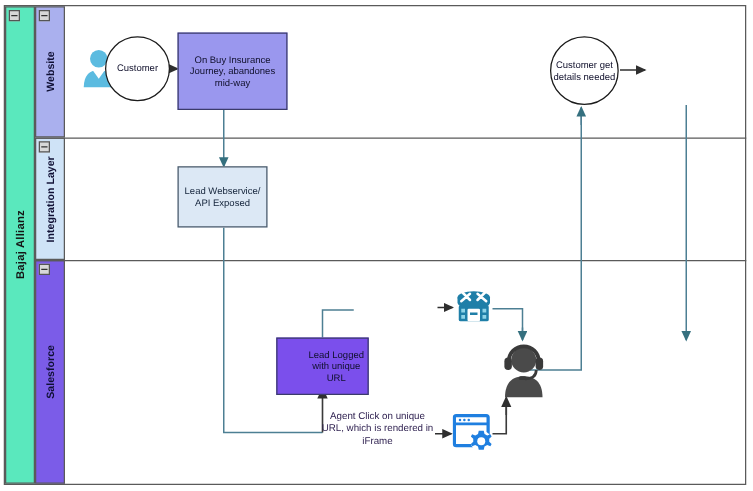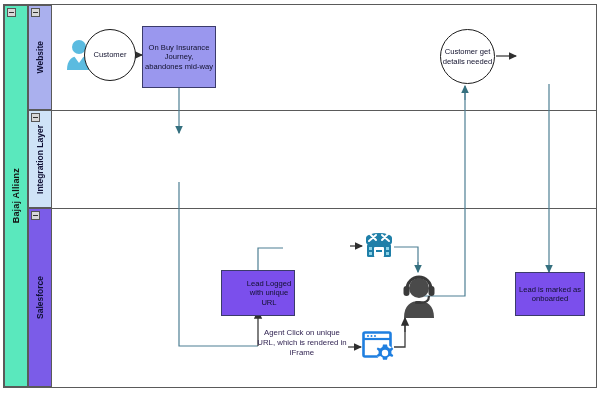--- a/index.html
+++ b/index.html
@@ -147,24 +147,27 @@
       <circle cx="13" cy="9" r="7" fill="#5bbbe0"></circle>
       <path d="M1,32 C1,22 6,18 13,18 C20,18 25,22 25,32 Z" fill="#5bbbe0"></path>
       <path d="M8,18 L13,25 L18,18 Z" fill="#ffffff"></path>
     </svg>
   </div>
 
   <div class="node evt-circle" style="left:84px;top:29px;width:52px;height:52px;">
     <span>Customer</span>
   </div>
 
-  <div class="node task violet-light" style="left:142px;top:26px;width:74px;height:62px;">
+  <div class="node task violet-light" style="left:142px;top:26px;width:88px;height:62px;">
     <span>On Buy Insurance Journey, abandones mid-way</span>
   </div>
 
+  <div class="node task blue-pale" style="left:142px;top:133px;width:72px;height:49px;">
+    <span>Lead Webservice/ API Exposed</span>
+  </div>
 
   <div class="node task violet-strong" style="left:221px;top:270px;width:74px;height:46px;padding-left:24px;">
     <span>Lead Logged with unique URL</span>
   </div>
 
 
   <div class="node" style="left:363px;top:229px;width:32px;height:32px;">
     <svg viewBox="0 0 32 32" width="32" height="32">
       <ellipse cx="16" cy="9" rx="13" ry="5" fill="#1f7fa8"></ellipse>
       <path d="M3,9 L3,13 A13,5 0 0 0 29,13 L29,9 Z" fill="#1f7fa8"></path>
@@ -204,17 +207,14 @@
       <path d="M23,14.5 l2,0 l.6,2.6 l2.2,1.3 l2.5,-1 l1,1.7 l-1.9,1.8 l0,2.5 l1.9,1.8 l-1,1.7 l-2.5,-1 l-2.2,1.3 l-.6,2.6 l-2,0 l-2,0 l-.6,-2.6 l-2.2,-1.3 l-2.5,1 l-1,-1.7 l1.9,-1.8 l0,-2.5 l-1.9,-1.8 l1,-1.7 l2.5,1 l2.2,-1.3 l.6,-2.6 z" fill="#1f7fe0"></path>
       <circle cx="23" cy="23" r="3.2" fill="#ffffff"></circle>
     </svg>
   </div>
 
   <div class="node evt-circle" style="left:440px;top:29px;width:55px;height:55px;">
     <span>Customer get details needed</span>
   </div>
 
 
-  <div class="node task violet-strong" style="left:515px;top:272px;width:70px;height:44px;">
-    <span>Lead is marked as onboarded</span>
-  </div>
 
 </div>
 
 </body></html>

